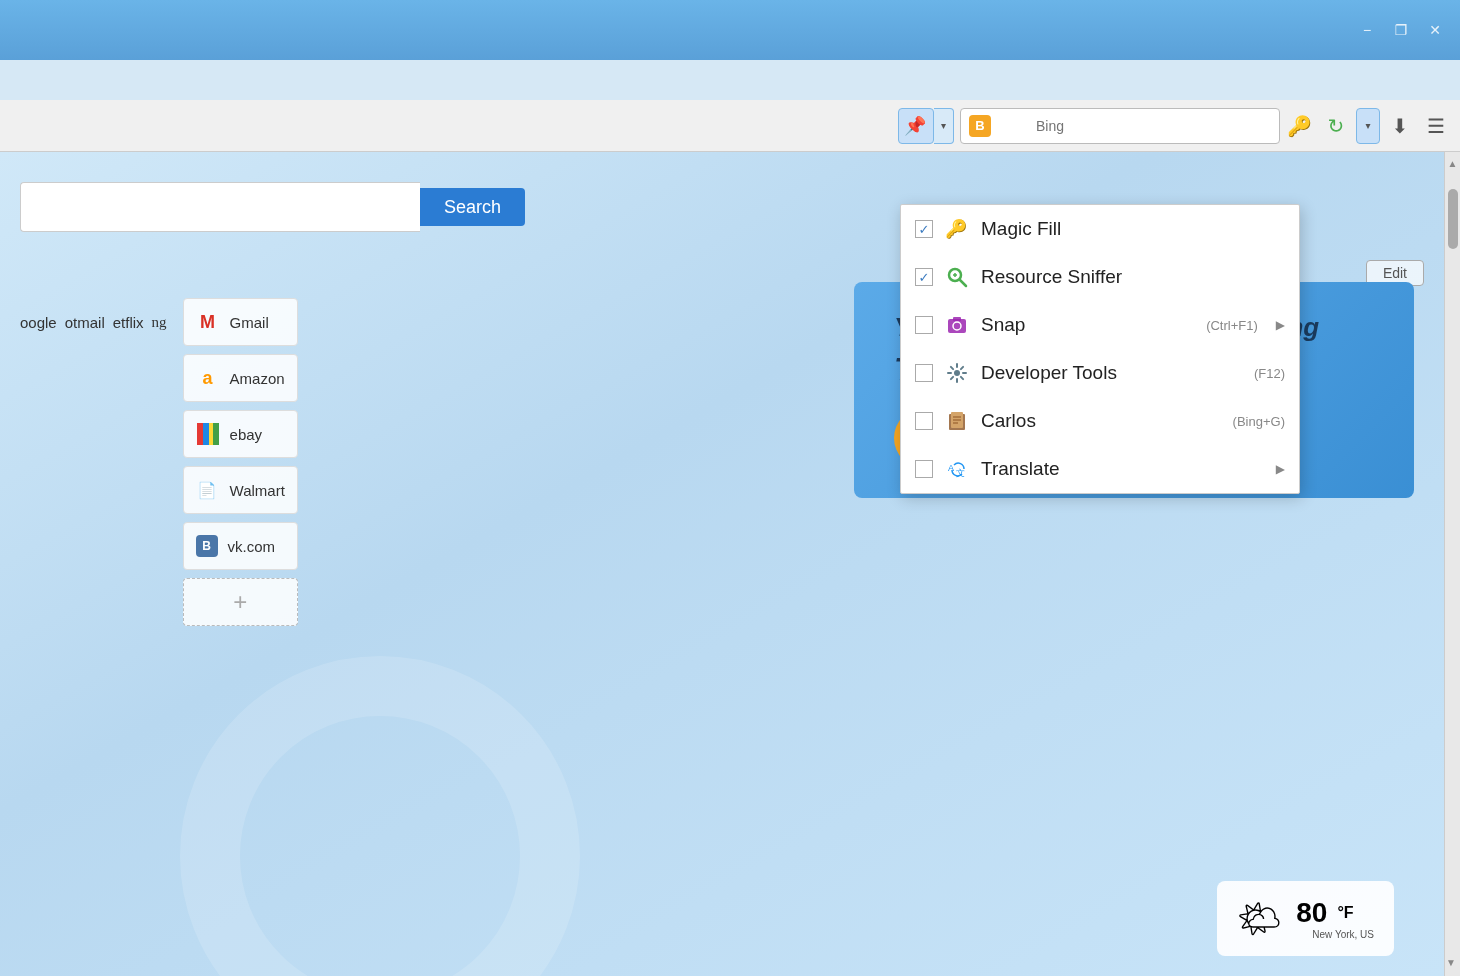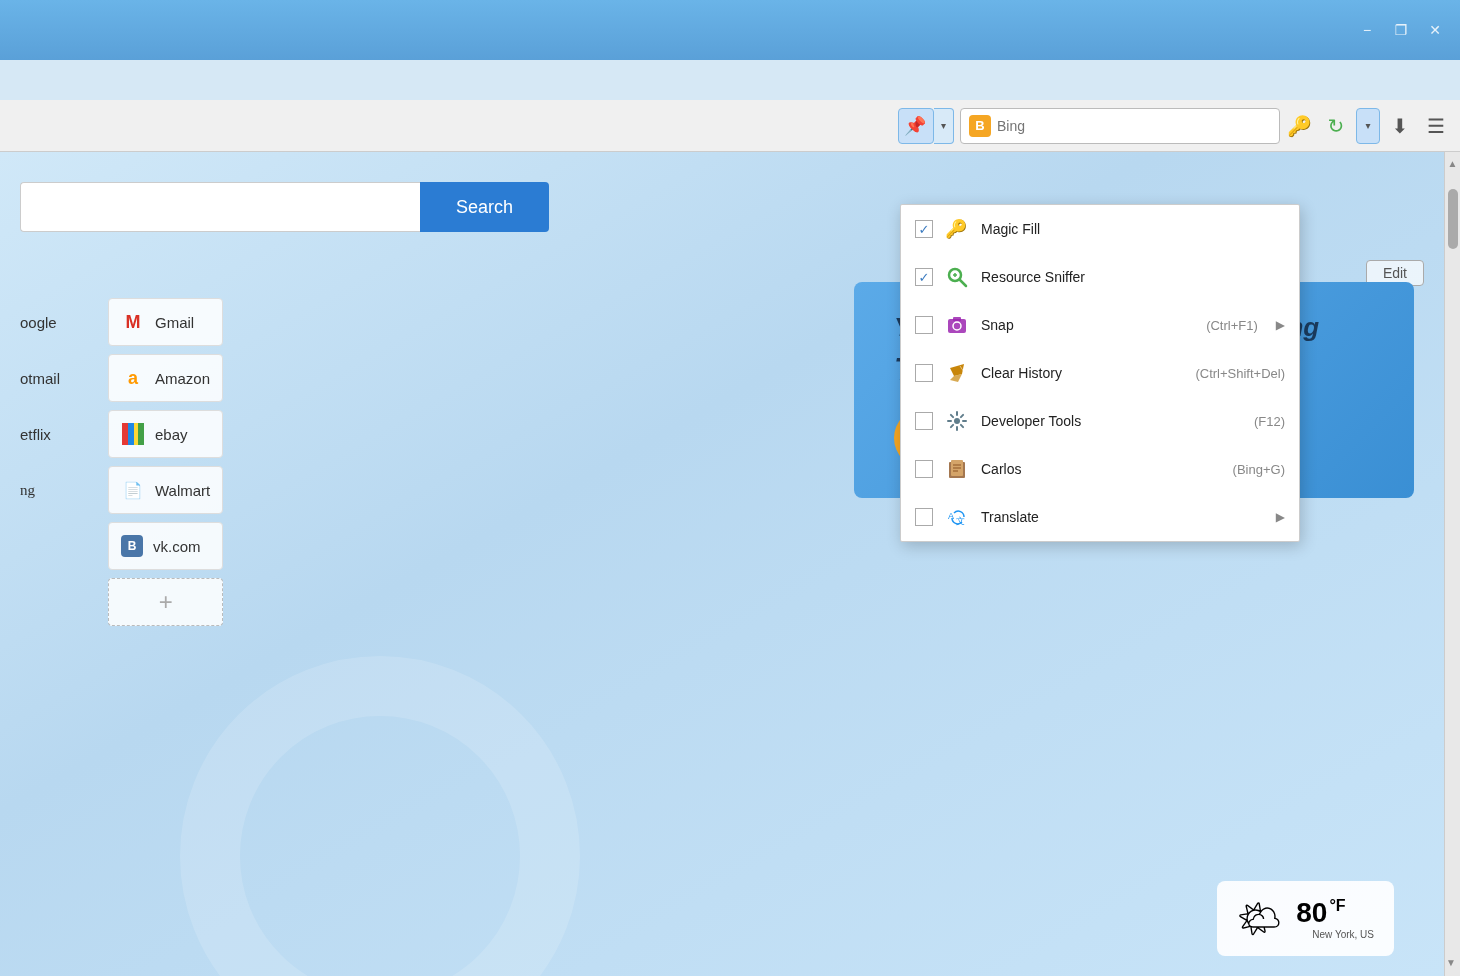--- a/index.html
+++ b/index.html
@@ -114,20 +114,21 @@
       color: #fff;
       font-weight: bold;
     }
     .search-box input {
       border: none;
       outline: none;
       flex: 1;
       font-size: 14px;
       color: #14532d;
       background: transparent;
+      margin-left: 39px;
     }
     .nav-icon-btn {
       width: 32px;
       height: 36px;
       background: transparent;
       border: 1px solid transparent;
       border-radius: 4px;
       display: flex;
       align-items: center;
       justify-content: center;
@@ -179,22 +180,22 @@
       width: 400px;
       height: 50px;
       border: 1px solid #ccc;
       border-right: none;
       border-radius: 4px 0 0 4px;
       font-size: 16px;
       padding: 0 12px;
       background: #fff;
     }
     .bing-search-btn {
-      height: 50px;
-      padding: 0 36px;
+      height: 38px;
+      padding: 0 24px;
       background: #2b7cd3;
       color: #fff;
       font-size: 18px;
       border: none;
       border-radius: 0 4px 4px 0;
       cursor: pointer;
     }
 
     
     .trending-links {
@@ -362,21 +363,21 @@
       width: 24px;
       height: 24px;
       display: flex;
       align-items: center;
       justify-content: center;
       font-size: 18px;
       flex-shrink: 0;
     }
     .dropdown-item-label {
       flex: 1;
-      font-size: 14px;
+      font-size: 19px;
     }
     .dropdown-item-shortcut {
       font-size: 13px;
       color: #888;
       margin-left: auto;
     }
     .dropdown-item-arrow {
       font-size: 12px;
       color: #888;
       margin-left: 6px;
@@ -472,21 +473,21 @@
       <button class="bing-search-btn">Search</button>
     </div>
 
 
     <div class="edit-area">
       <button class="edit-btn">Edit</button>
     </div>
 
     <div style="display:flex; gap:8px; padding:4px 20px;">
 
-      <div style="display:flex; flex-direction:column; gap:8px; min-width:80px;">
+      <div style="display:flex; flex-direction:row; gap:8px; min-width:80px;">
         <div style="height:48px; display:flex; align-items:center; font-size:15px; color:#333;">oogle</div>
         <div style="height:48px; display:flex; align-items:center; font-size:15px; color:#333;">otmail</div>
         <div style="height:48px; display:flex; align-items:center; font-size:15px; color:#333;">etflix</div>
         <div style="height:48px; display:flex; align-items:center; font-size:15px; color:#333;font-family:Liberation Serif, serif;">ng</div>
         <div style="height:48px; display:flex; align-items:center; font-size:15px; color:#333;"></div>
       </div>
 
       <div style="display:flex; flex-direction:column; gap:8px;">
         <div class="quick-link-item">
           <div class="quick-link-icon" style="color:#d93025; font-weight:bold; font-size:18px;">M</div>
@@ -529,21 +530,21 @@
             <text x="10" y="15" text-anchor="middle" fill="#fff" font-size="12" font-weight="bold">m</text>
           </svg>
         </div>
         <span>Download Now</span>
       </button>
     </div>
 
     <div class="weather-area" style="position:absolute; bottom:20px; right:50px;">
       <div class="weather-icon">🌤</div>
       <div>
-        <div style="display:flex; align-items:flex-start; gap:2px;">
+        <div style="display:flex; align-items:center; gap:10px;">
           <span class="weather-temp">80</span>
           <span style="font-size:16px; font-weight:bold;">°F</span>
         </div>
         <div class="weather-location">New York, US</div>
       </div>
     </div>
   </div>
 
   <div class="scrollbar">
     <div style="font-size:10px; color:#888; margin-top:2px;">▲</div>
@@ -579,32 +580,20 @@
           <rect x="2" y="5" width="18" height="14" rx="2" fill="#9c27b0" opacity="0.85"></rect>
           <circle cx="11" cy="12" r="4" fill="none" stroke="#fff" stroke-width="1.5"></circle>
           <rect x="7" y="3" width="8" height="4" rx="1" fill="#9c27b0" opacity="0.85"></rect>
         </svg>
       </div>
       <span class="dropdown-item-label">Snap</span>
       <span class="dropdown-item-shortcut">(Ctrl+F1)</span>
       <span class="dropdown-item-arrow">▶</span>
     </div>
 
-    <div class="dropdown-item">
-      <div class="dropdown-checkbox"></div>
-      <div class="dropdown-item-icon" style="color:#c8860a;">
-        <svg width="22" height="22" viewBox="0 0 22 22">
-          <path d="M4 6 L18 2 L16 12 L8 14 Z" fill="#c8860a"></path>
-          <path d="M8 14 L4 18 L12 20 L16 12" fill="#c8860a" opacity="0.7"></path>
-          <line x1="14" y1="4" x2="18" y2="10" stroke="#fff" stroke-width="1" opacity="0.5"></line>
-        </svg>
-      </div>
-      <span class="dropdown-item-label">Clear History</span>
-      <span class="dropdown-item-shortcut">(Ctrl+Shift+Del)</span>
-    </div>
 
     <div class="dropdown-item">
       <div class="dropdown-checkbox"></div>
       <div class="dropdown-item-icon" style="color:#607d8b;">
         <svg width="22" height="22" viewBox="0 0 22 22">
           <circle cx="11" cy="11" r="3" fill="#607d8b"></circle>
           <path d="M11 2 L11 5 M11 17 L11 20 M2 11 L5 11 M17 11 L20 11" stroke="#607d8b" stroke-width="2" stroke-linecap="round"></path>
           <path d="M4.9 4.9 L7.1 7.1 M14.9 14.9 L17.1 17.1 M17.1 4.9 L14.9 7.1 M7.1 14.9 L4.9 17.1" stroke="#607d8b" stroke-width="2" stroke-linecap="round"></path>
         </svg>
       </div>

